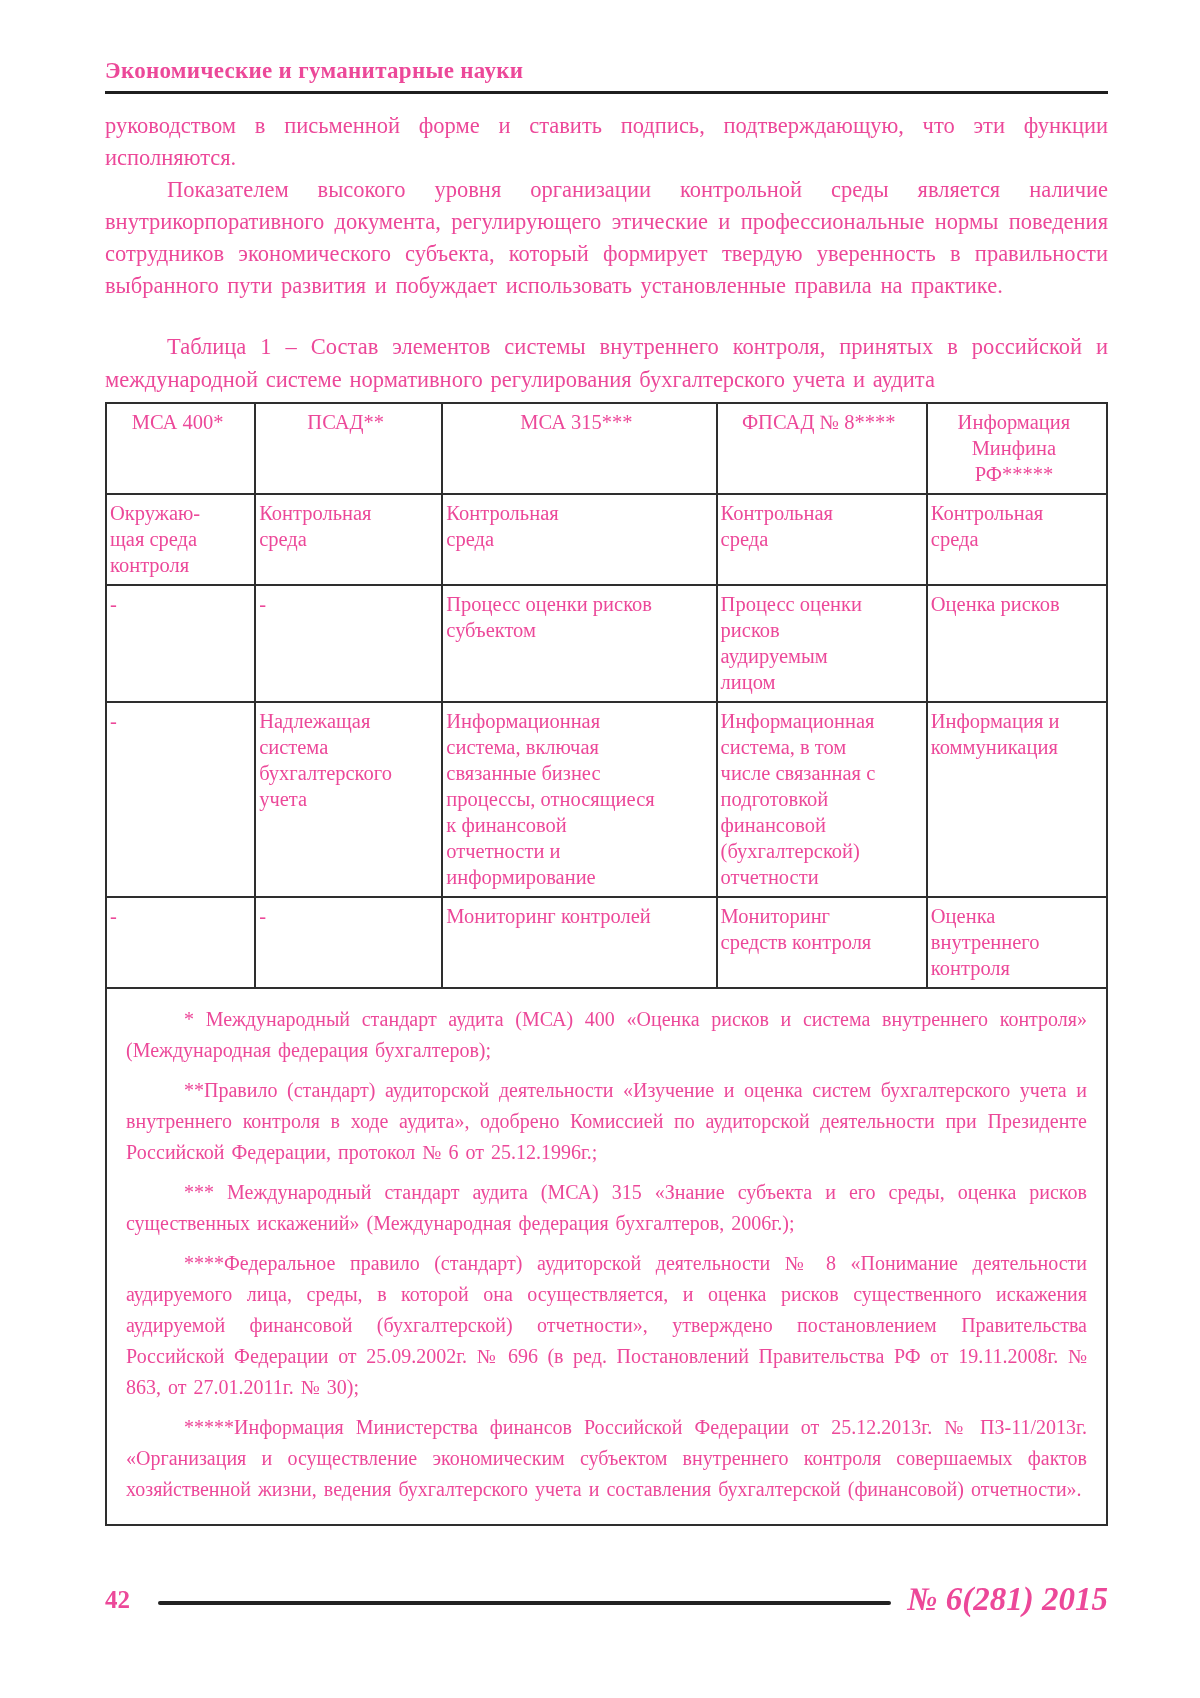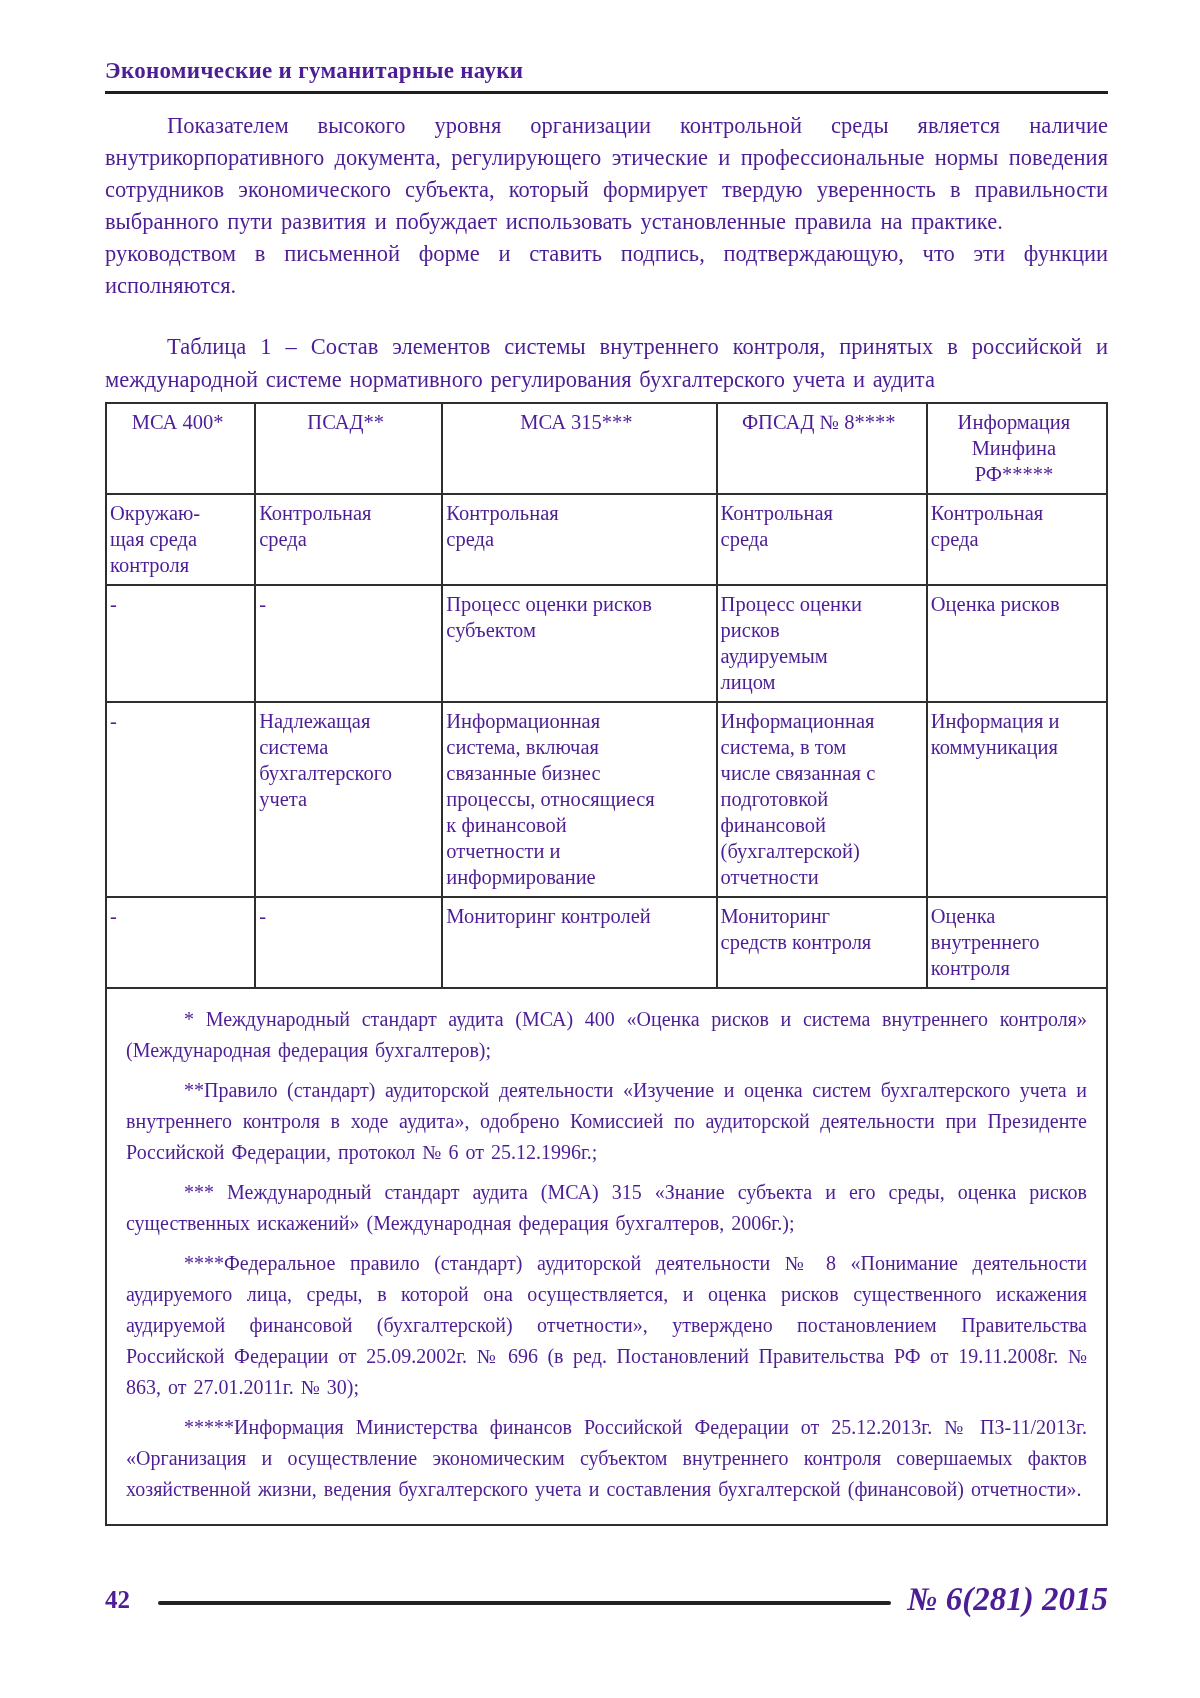--- a/index.html
+++ b/index.html
@@ -7,21 +7,21 @@
     padding: 0;
     background: #ffffff;
   }
   .page {
     box-sizing: border-box;
     width: 1200px;
     height: 1698px;
     margin: 0 auto;
     padding: 58px 92px 80px 105px;
     background: #ffffff;
-    color: #4c1d95;
+    color: #ec4899;
     font-family: "Liberation Serif", "DejaVu Serif", serif;
     display: flex;
     flex-direction: column;
     overflow: hidden;
   }
 
   
   .running-header {
     border-bottom: 3px solid #1f1f1f;
     padding-bottom: 7px;
@@ -116,22 +116,22 @@
 </head>
 <body>
 
 <div class="page">
 
   <div class="running-header">
     <span class="title">Экономические и гуманитарные науки</span>
   </div>
 
   <main>
+    <p class="body-text no-indent">руководством в письменной форме и ставить подпись, подтверждающую, что эти функции исполняются.</p>
     <p class="body-text">Показателем высокого уровня организации контрольной среды является наличие внутрикорпоративного документа, регулирующего этические и профессиональные нормы поведения сотрудников экономического субъекта, который формирует твердую уверенность в правильности выбранного пути развития и побуждает использовать установленные правила на практике.</p>
-    <p class="body-text no-indent">руководством в письменной форме и ставить подпись, подтверждающую, что эти функции исполняются.</p>
 
     <p class="table-caption">Таблица 1 – Состав элементов системы внутреннего контроля, принятых в российской и международной системе нормативного регулирования бухгалтерского учета и аудита</p>
 
     <table class="standards-table">
       <colgroup>
         <col style="width:14.9%">
         <col style="width:18.7%">
         <col style="width:27.4%">
         <col style="width:21.0%">
         <col style="width:18.0%">

